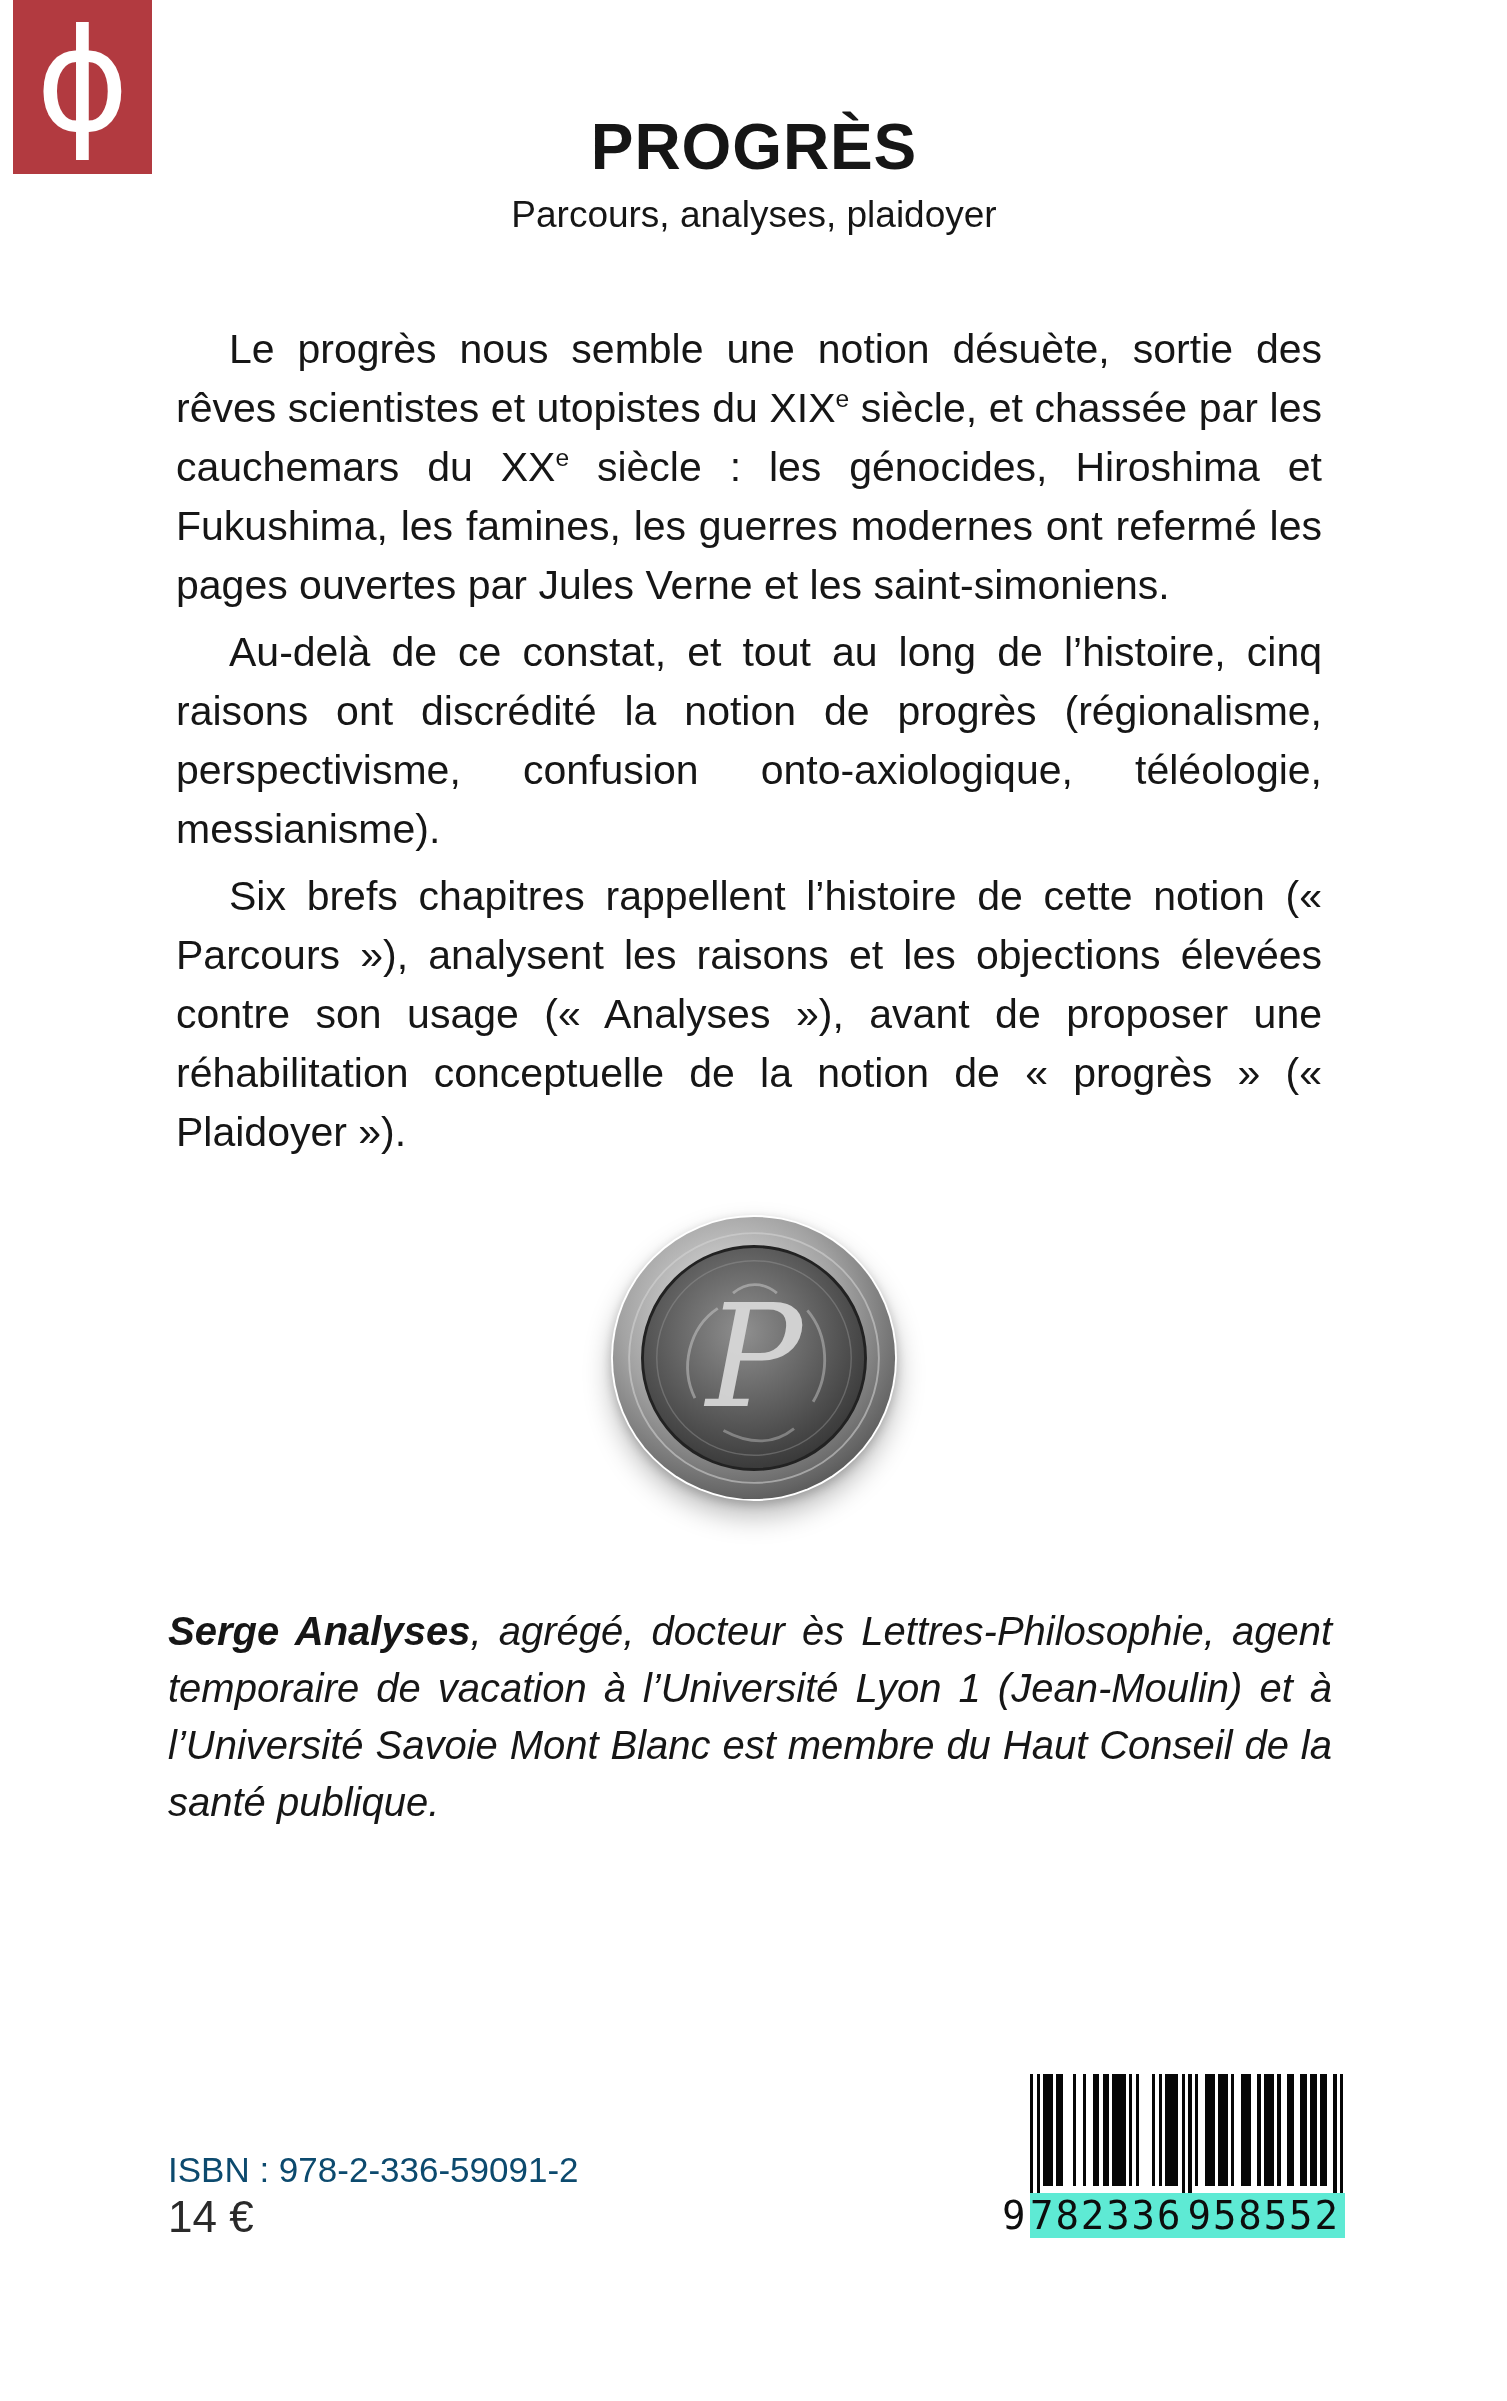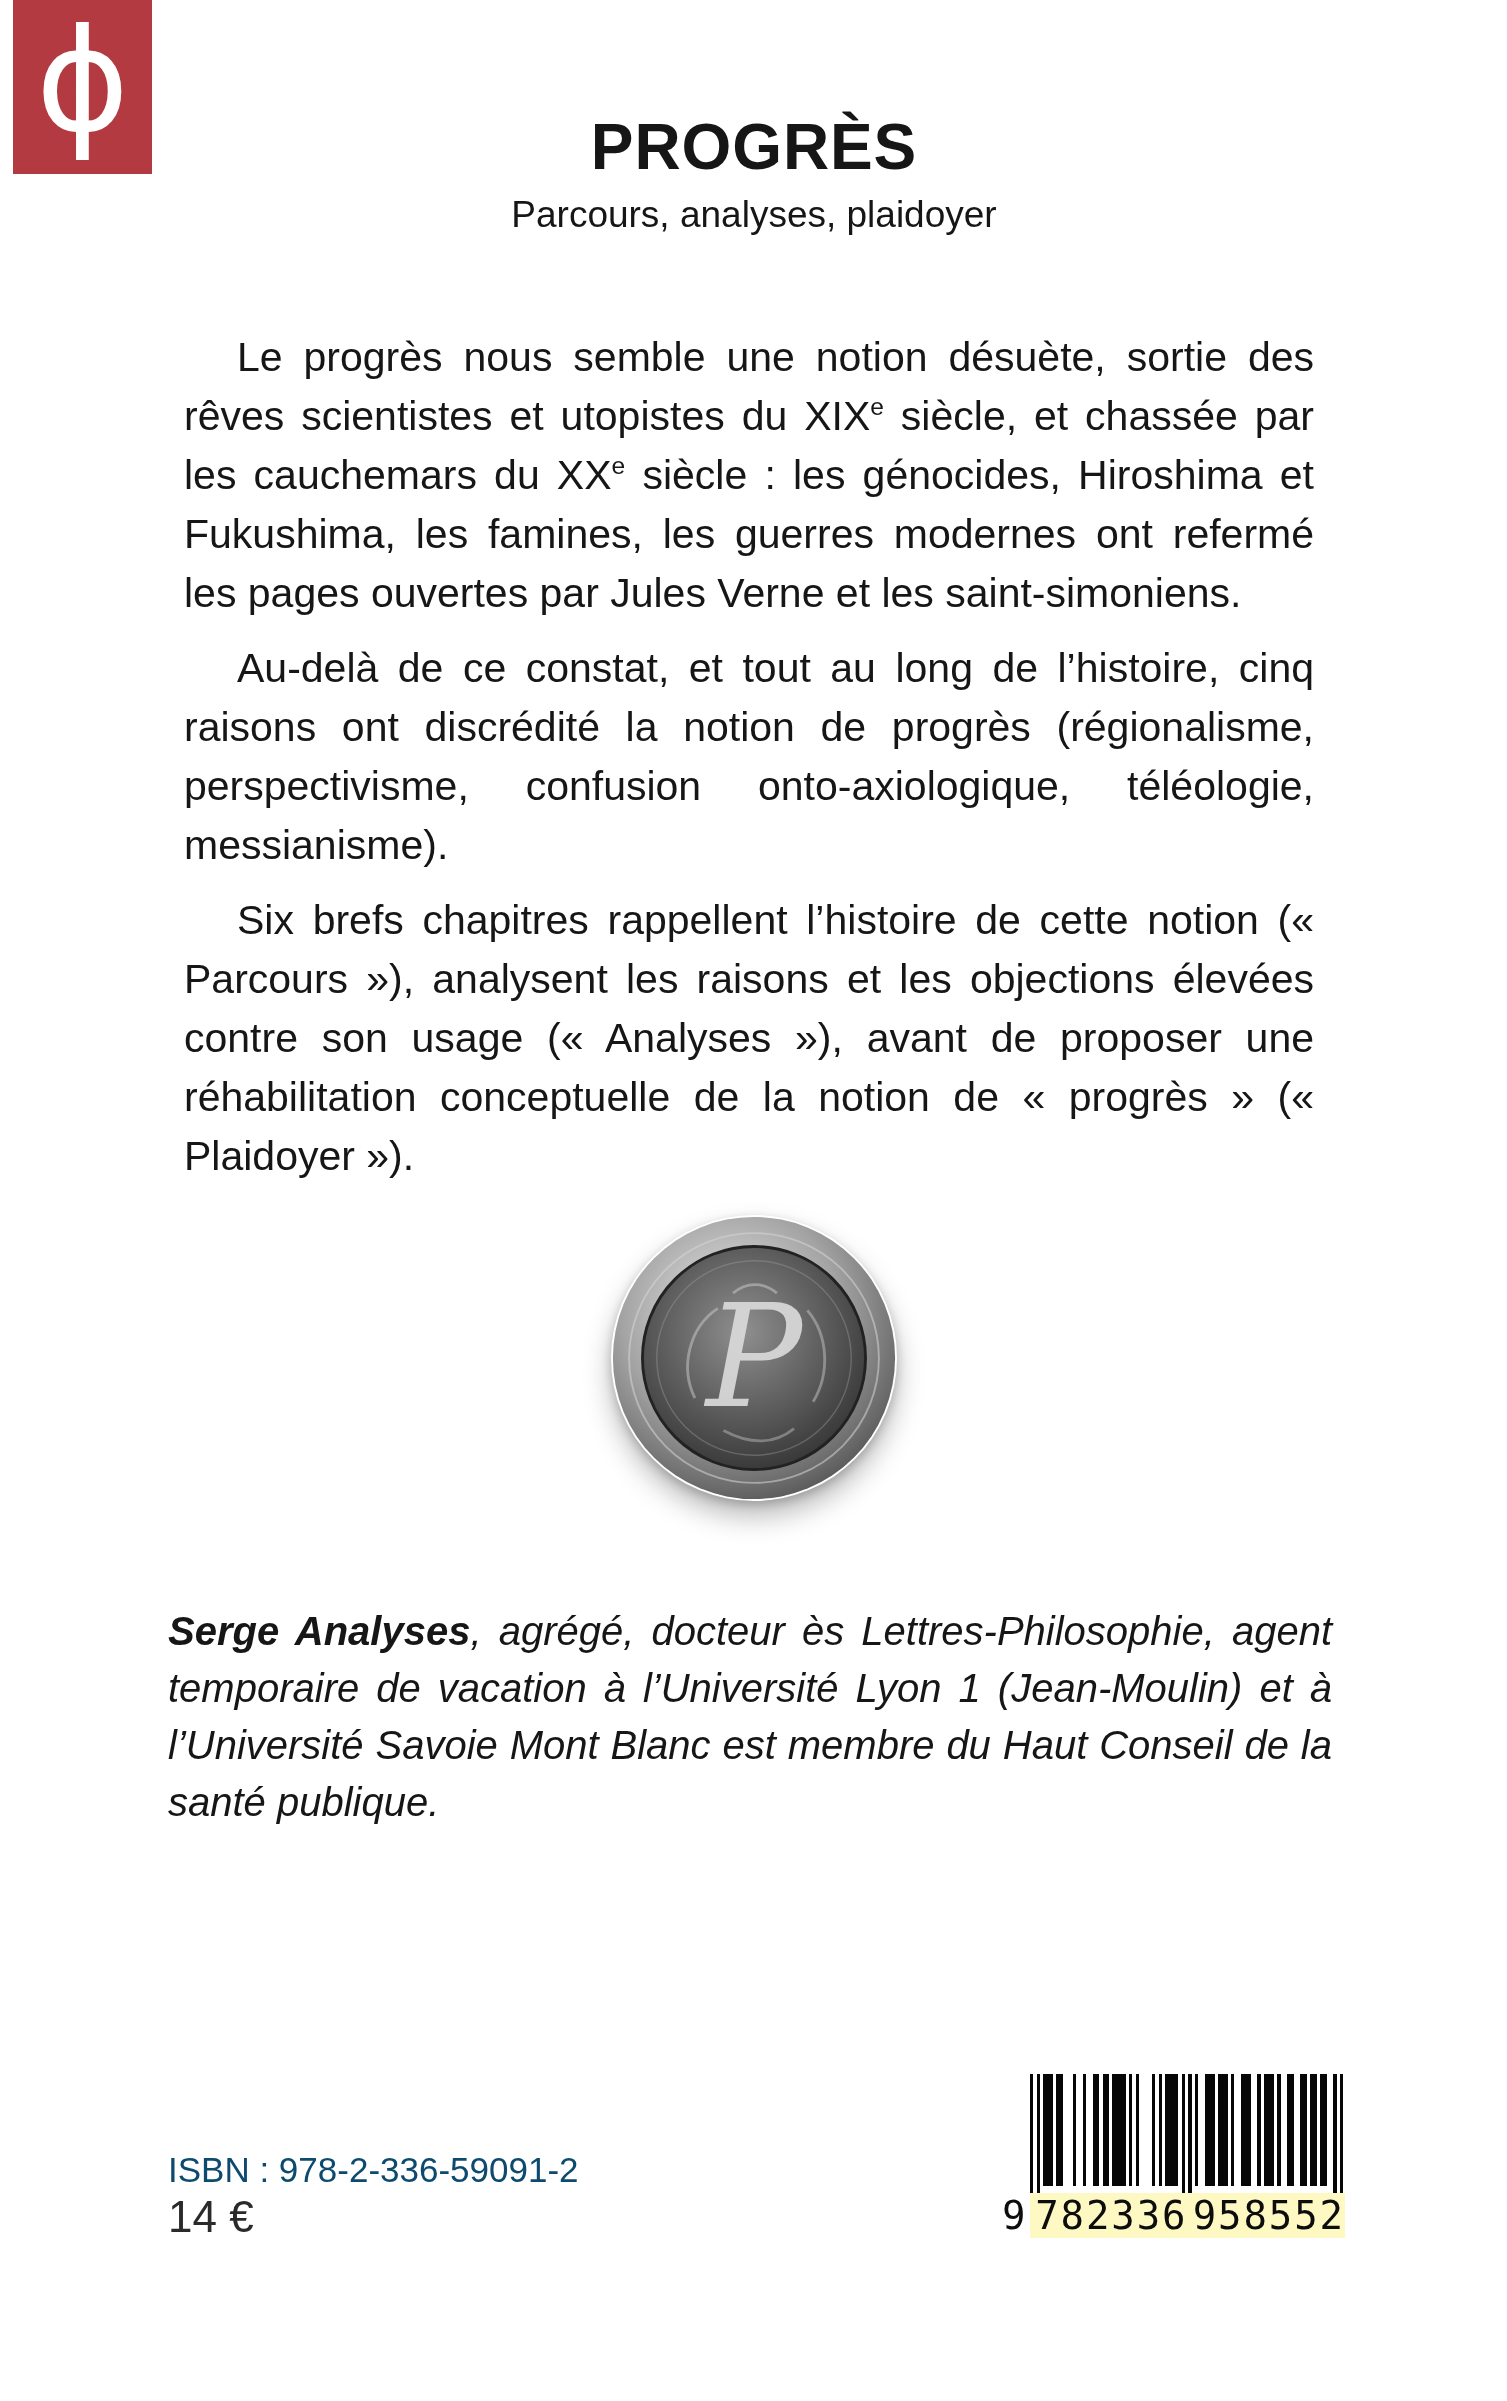--- a/index.html
+++ b/index.html
@@ -28,21 +28,21 @@
   
   .header{position:absolute;top:110px;left:0;width:100%;text-align:center;}
   .title{margin:0;font-size:64px;font-weight:700;letter-spacing:0.9px;}
   .subtitle{margin:9.5px 0 0;font-size:37px;font-weight:400;text-align:center;}
 
   
   .blurb{
     position:absolute;top:312px;left:168px;width:1162px;
     font-size:41px;line-height:59px;text-align:justify;
   }
-  .blurb p{margin:16px;text-indent:53px;}
+  .blurb p{margin:8px;text-indent:53px;}
   .blurb sup{font-size:60%;vertical-align:super;line-height:0;}
 
   
   .seal-wrap{
     position:absolute;top:1215px;left:50%;transform:translateX(-50%);
     width:286px;height:286px;border-radius:50%;
     box-shadow:0 15px 28px rgba(0,0,0,0.28),0 3.8px 9.5px rgba(0,0,0,0.18);
   }
   .seal-wrap svg{display:block;width:100%;height:100%;}
 
@@ -64,21 +64,21 @@
   .bars{display:flex;align-items:flex-start;height:134px;padding-left:28px;}
   .module{flex:0 0 3.3px;height:112px;}
   .module.bar{background:#060606;}
   .module.guard{height:134px;}
   .digits{
     display:flex;margin-top:-15px;
     font-family:"DejaVu Sans Mono",monospace;
     font-size:39px;color:#0d0d0d;
   }
   .digits .first{width:28px;}
-  .digits .g{flex:1;text-align:right;letter-spacing:1.9px;background:#fef9c3;}
+  .digits .g{flex:1;text-align:left;letter-spacing:1.9px;background:#5eead4;}
 </style>
 </head>
 <body>
 
 <div class="page">
 
   <div class="logo" style="background:#b23a40;">
     <span class="glyph">ϕ</span>
   </div>
 

